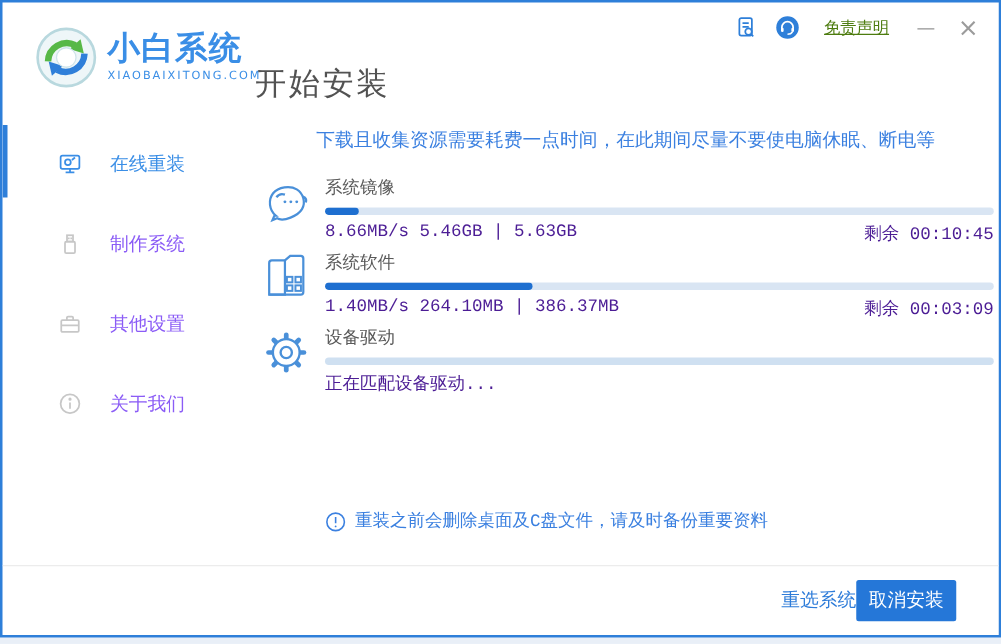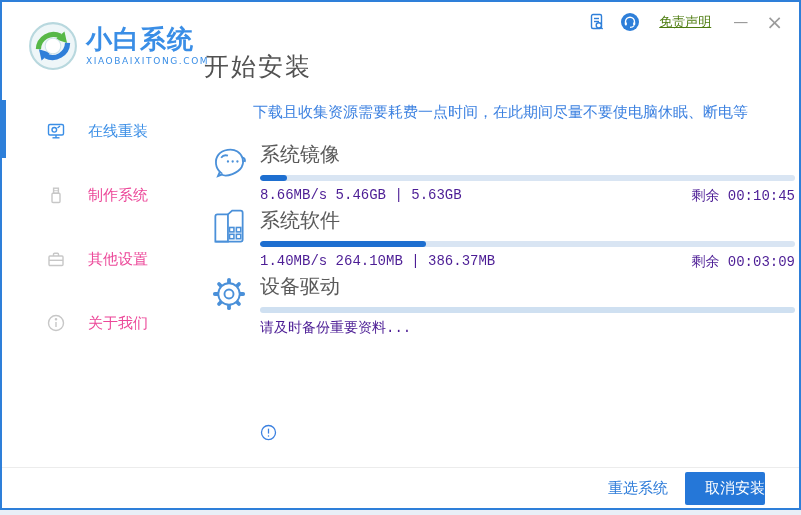--- a/index.html
+++ b/index.html
@@ -17,42 +17,42 @@
   .tb-icon { width:20px; height:20px; display:inline-flex; align-items:center; justify-content:center; cursor:pointer; }
   .disclaimer { font-size:13px; color:#4d7c0f; text-decoration:underline; cursor:pointer; margin:0 6px; }
   .win-min { font-size:15px; color:#9b9b9b; cursor:pointer; padding:0 3px; }
   .win-close { font-size:20px; color:#9b9b9b; cursor:pointer; padding:0 2px; line-height:1; }
 
   
   .body { flex:1 1 auto; display:flex; min-height:0; }
   .sidebar { width:200px; flex:0 0 auto; position:relative; }
   .active-indicator { position:absolute; left:0; top:12px; width:4px; height:58px; background:#2e7fd9; }
   .nav { list-style:none; margin-top:11px; }
-  .nav-item { height:64px; display:flex; align-items:center; padding-left:44px; gap:22px; font-size:15px; color:#ec4899; cursor:pointer; }
+  .nav-item { height:64px; display:flex; align-items:center; padding-left:44px; gap:22px; font-size:15px; color:#8b5cf6; cursor:pointer; }
   .nav-item .nav-ico { color:#c7c7c7; display:inline-flex; }
   .nav-item.active { color:#3a8ee6; }
   .nav-item.active .nav-ico { color:#3a8ee6; }
 
   .content { flex:1 1 auto; display:flex; flex-direction:column; padding:0 4px; position:relative;font-family:Liberation Mono, monospace; }
   .notice { margin-top:15px; text-align:center; font-size:15px; color:#3b80e0; }
   .tasks { margin-top:17px; }
   .task { display:flex; min-height:60px; }
   .task-ico { width:54px; flex:0 0 auto; padding-left:2px; padding-top:2px; color:#4a90d9; }
   .task-main { flex:1 1 auto; }
-  .task-name { font-size:20px; color:#5a5a5a; padding-top:2px; }
+  .task-name { font-size:14px; color:#5a5a5a; padding-top:2px; }
   .task-bar { margin-top:7px; height:6px; border-radius:3px; background:#d9e5f3; overflow:hidden; }
   .task-bar.indet { background:#cfe0f1; }
   .task-fill { height:100%; background:#1e6fd0; border-radius:3px; width:0; }
   .task-meta { display:flex; justify-content:space-between; margin-top:6px; font-size:14px; color:#4c1d95; }
   .note { margin-top:auto; margin-bottom:26px; padding-left:54px; display:flex; align-items:center; gap:7px; font-size:14px; color:#3b80e0; }
 
   
-  .footer { flex:0 0 auto; height:41px; border-top:1px solid #ececec; display:flex; align-items:center; justify-content:flex-end; padding-right:34px; gap:17px; }
+  .footer { flex:0 0 auto; height:56px; border-top:1px solid #ececec; display:flex; align-items:center; justify-content:flex-end; padding-right:34px; }
   .btn-link { font-size:15px; color:#2e7cd9; cursor:pointer; background:none; border:none; font-family:inherit; }
-  .btn-primary { width:80px; height:33px; background:#2577d8; color:#fff; font-size:15px; border:none; border-radius:2px; cursor:pointer; font-family:inherit;text-align:right; }
+  .btn-primary { width:80px; height:33px; background:#2577d8; color:#fff; font-size:15px; border:none; border-radius:2px; cursor:pointer; font-family:inherit; }
 </style>
 </head>
 <body>
 
 <div class="window">
 
   <div class="header">
     <svg class="logo" viewBox="0 0 48 48">
       <circle cx="24" cy="24" r="22" fill="#eef6f8" stroke="#b8d8de" stroke-width="2"></circle>
       <path d="M10,27 a14.5,14.5 0 0 1 21,-12.5" stroke="#57b847" stroke-width="5" fill="none"></path>
@@ -210,34 +210,35 @@
               <circle cx="20" cy="20" r="10.2" stroke-width="1.8" fill="#fff"></circle>
               <circle cx="20" cy="20" r="4.3" stroke-width="1.8"></circle>
             </svg>
           </span>
           <div class="task-main">
             <div class="task-name">设备驱动</div>
             <div class="task-bar indet">
               <div class="task-fill" style="width: 0%;"></div>
             </div>
             <div class="task-meta">
-              <span>请及时备份重要资料...</span>
+              <span>正在匹配设备驱动...</span>
               <span></span>
             </div>
           </div>
         </div>
 
       </div>
 
       <div class="note">
         <svg width="17" height="17" viewBox="0 0 16 16" fill="none" stroke="#3b80e0" stroke-width="1.2">
           <circle cx="8" cy="8" r="6.6"></circle>
           <line x1="8" y1="4.4" x2="8" y2="9"></line>
           <circle cx="8" cy="11.4" r="0.7" fill="#3b80e0" stroke="none"></circle>
         </svg>
+        <span>重装之前会删除桌面及C盘文件，请及时备份重要资料</span>
       </div>
     </div>
   </div>
 
   <div class="footer">
     <button class="btn-link">重选系统</button>
     <button class="btn-primary">取消安装</button>
   </div>
 
 </div>

